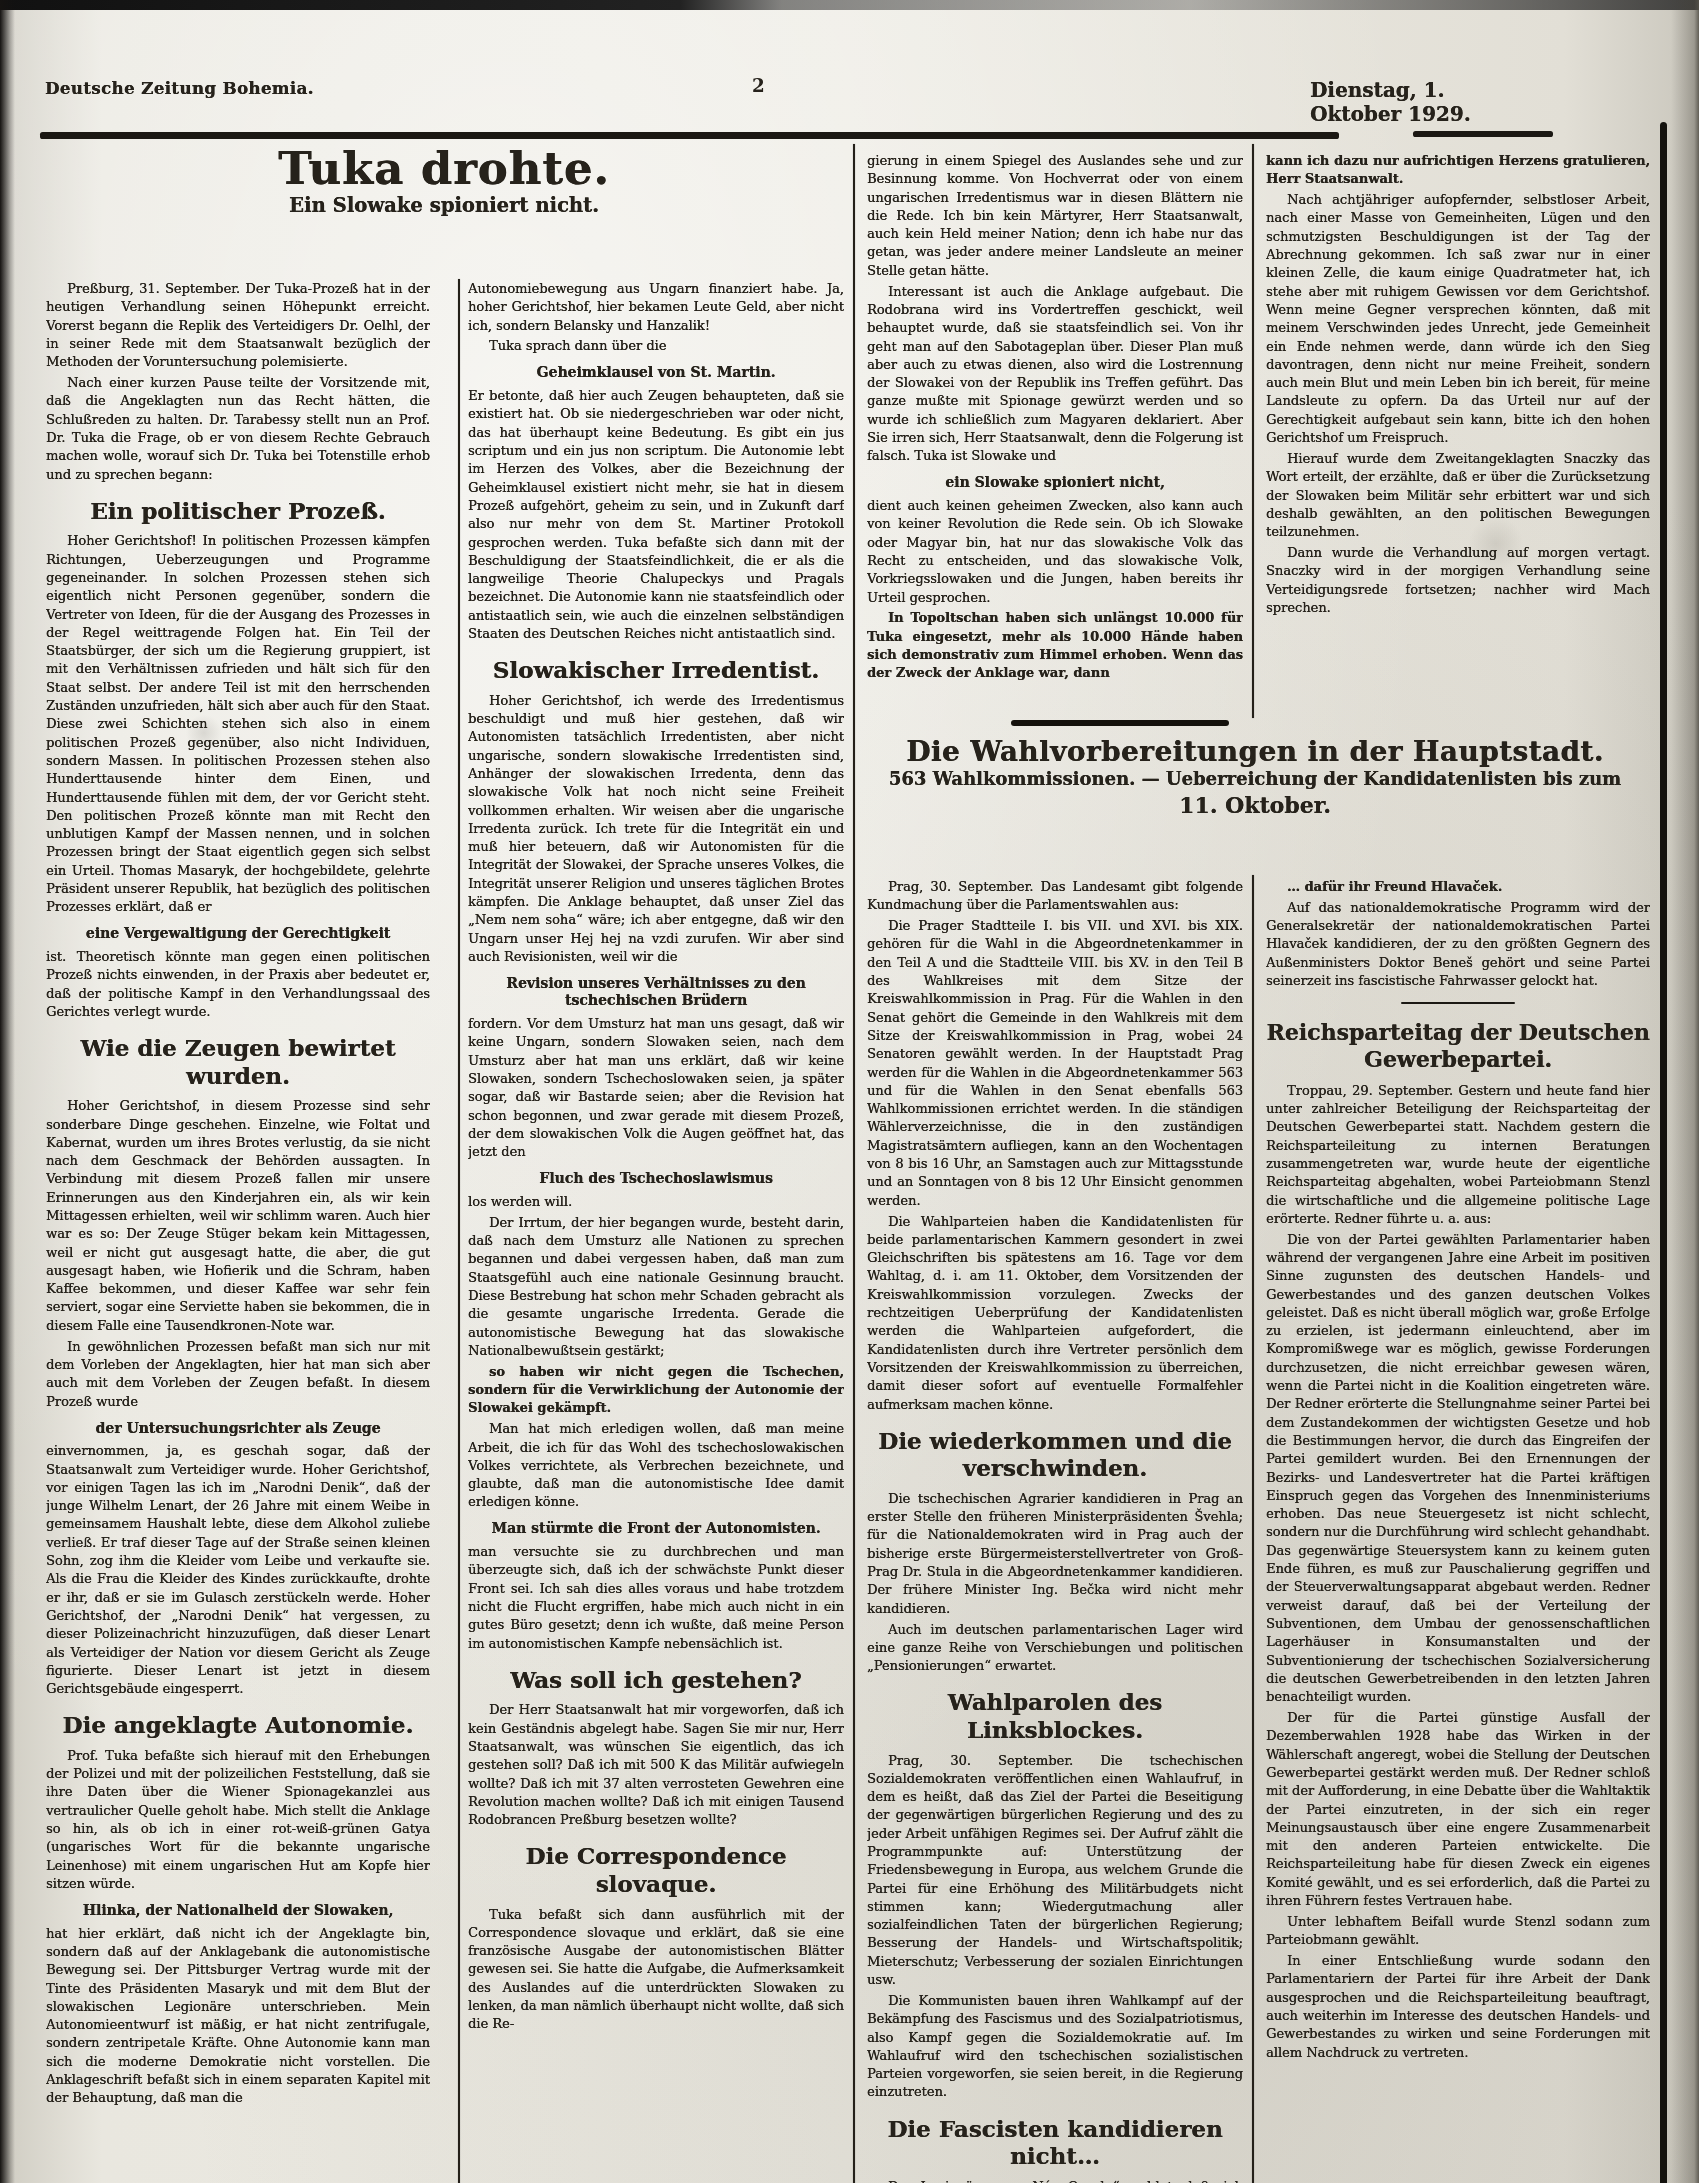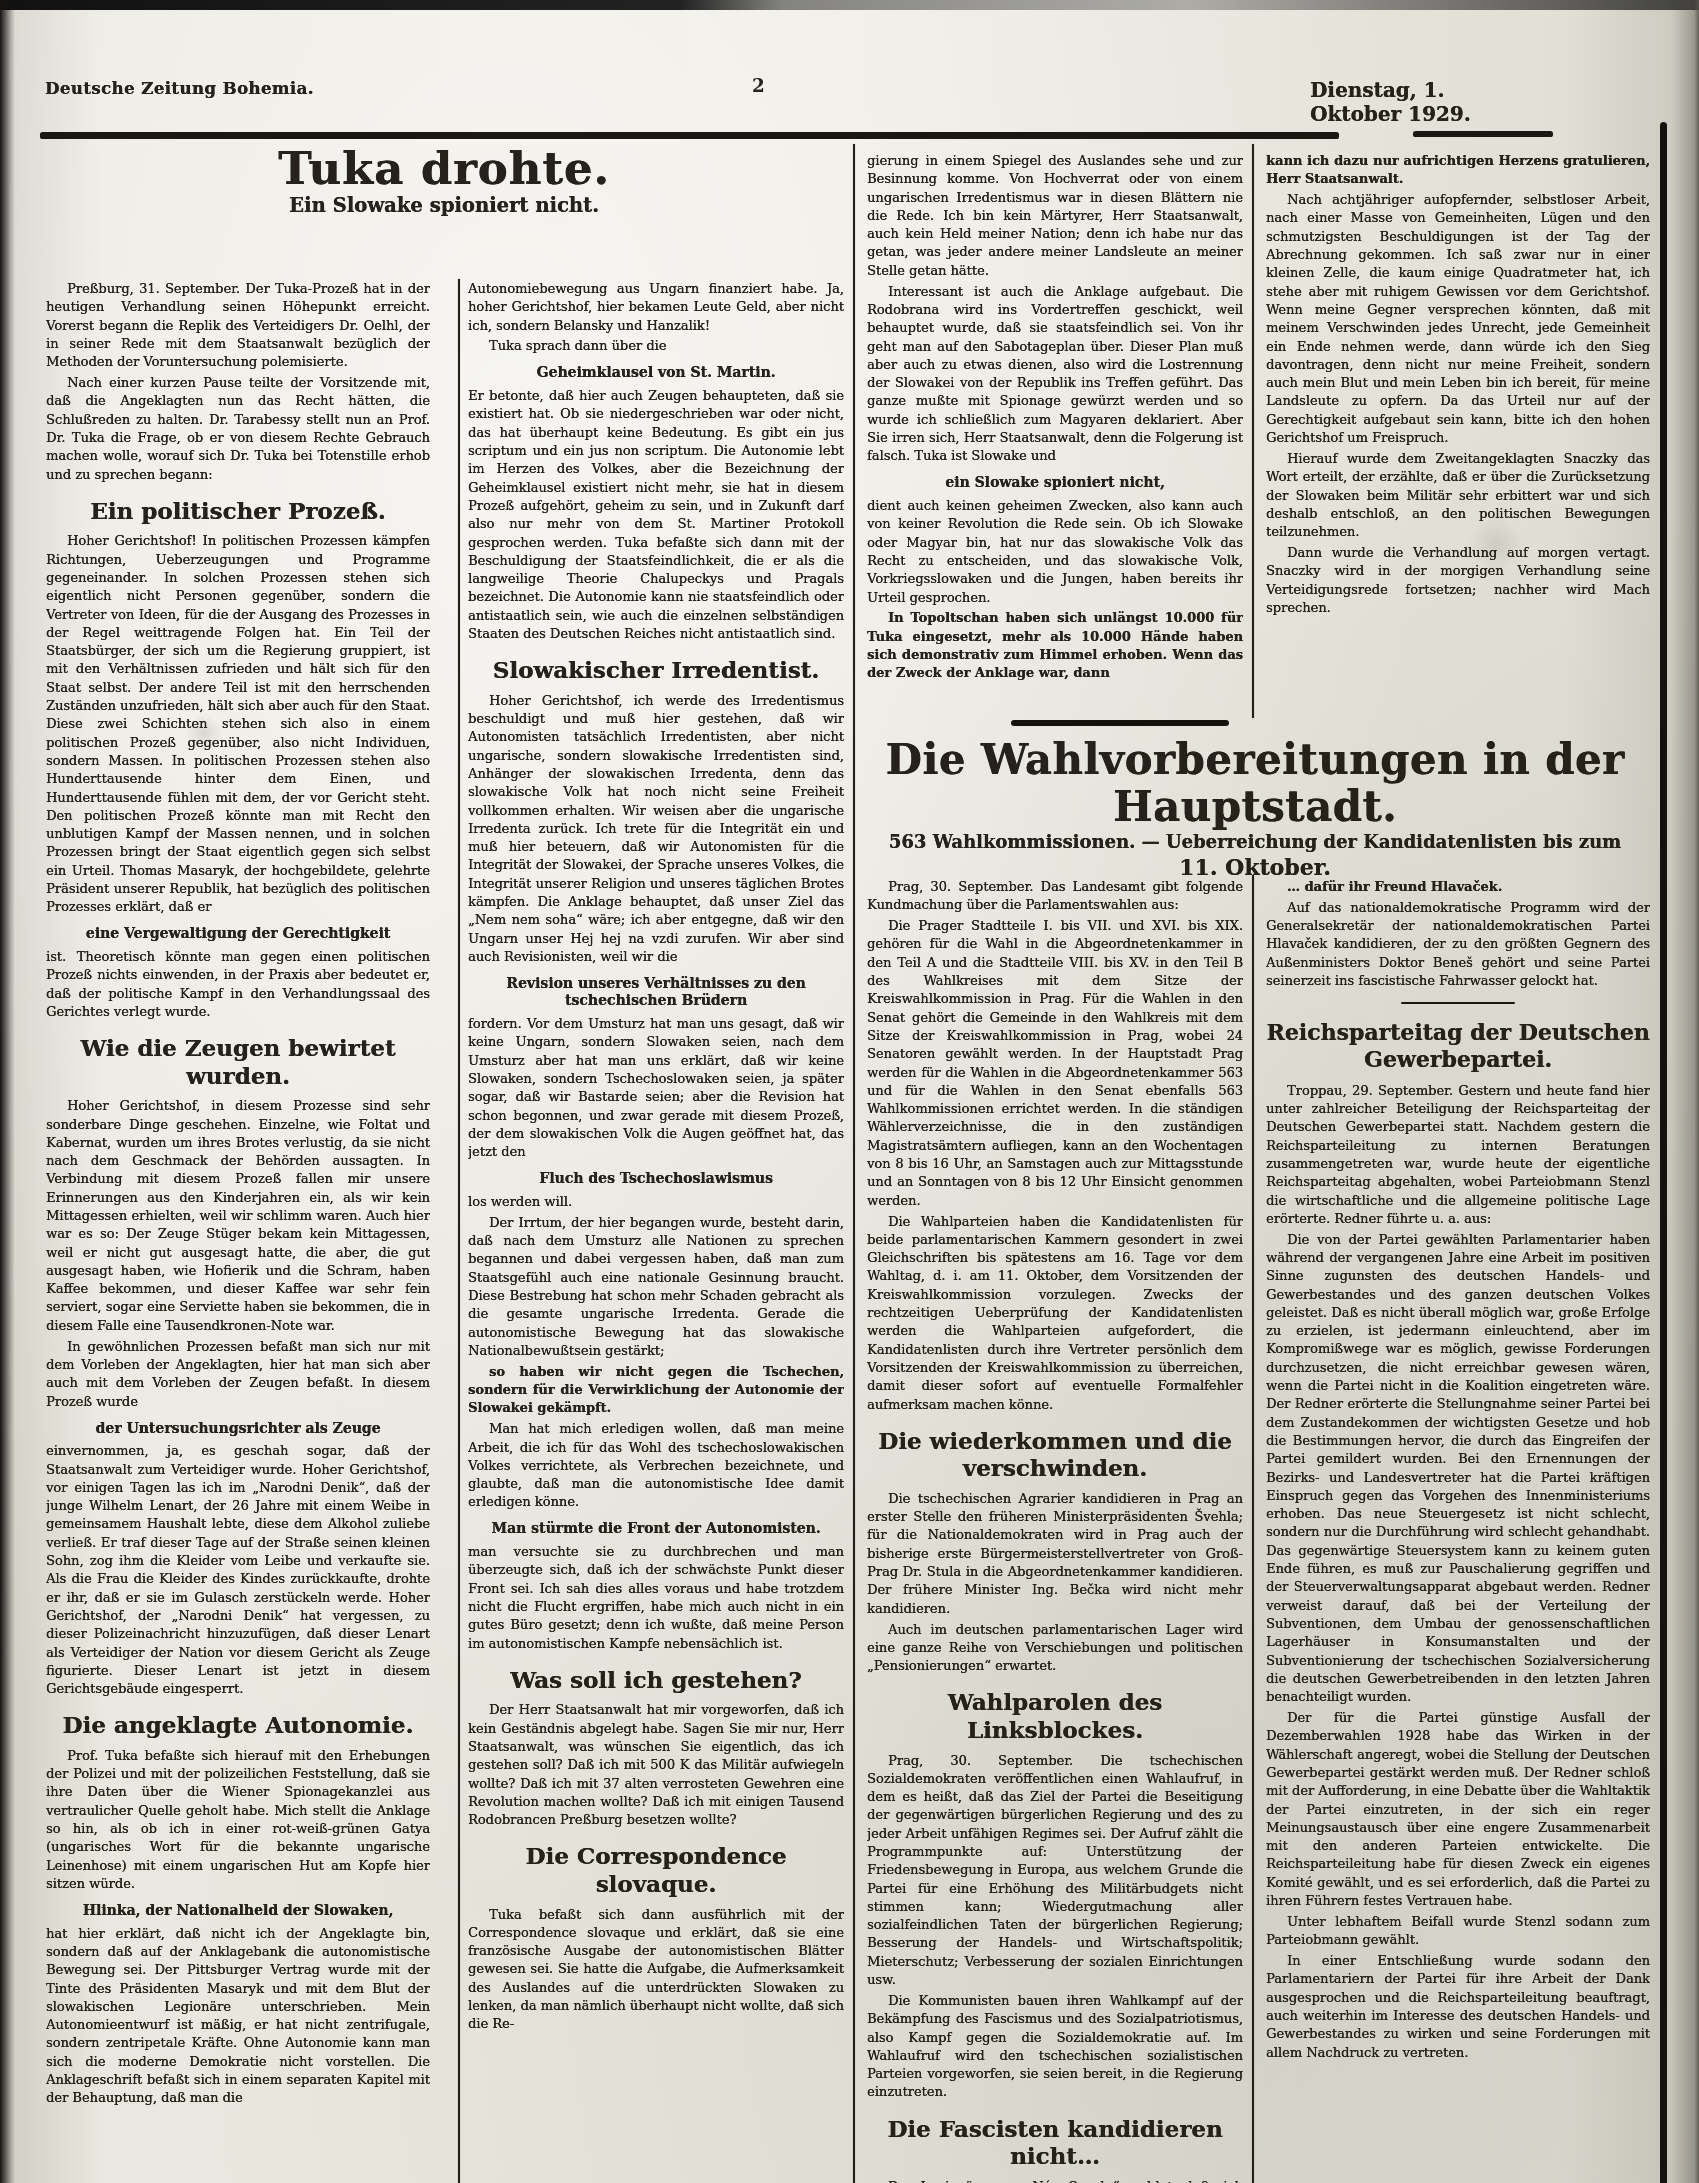--- a/index.html
+++ b/index.html
@@ -33,21 +33,21 @@
   .dateline{position:absolute;left:1310px;top:78px;width:205px;text-align:left;font-size:20px;font-weight:bold;text-shadow:0.2px 0 0 currentColor;}
 
   
   .tuka-head{position:absolute;left:41px;top:144px;width:806px;text-align:center;}
   .tuka-head .hl{font-size:45px;font-weight:bold;letter-spacing:0.9px;line-height:1.1;text-shadow:0.4px 0 0 currentColor;}
   .tuka-head .sh1{margin-top:11.4px;font-size:19.6px;font-weight:bold;line-height:1.25;text-shadow:0.3px 0 0 currentColor;}
   .tuka-head .sh2{font-size:19.6px;font-weight:bold;line-height:1.25;text-shadow:0.3px 0 0 currentColor;}
 
   .sep-bar{position:absolute;left:1011px;top:720px;width:218px;height:6.1px;background:#14110c;border-radius:3.1px;}
   .wahl-head{position:absolute;left:860px;top:736px;width:790px;text-align:center;}
-  .wahl-head .hl{font-size:42px;font-weight:bold;letter-spacing:0.4px;line-height:1.12;text-shadow:0.4px 0 0 currentColor;}
+  .wahl-head .hl{font-size:28px;font-weight:bold;letter-spacing:0.4px;line-height:1.12;text-shadow:0.4px 0 0 currentColor;}
   .wahl-head .sh1{margin-top:0;font-size:18px;font-weight:bold;line-height:1.3;text-shadow:0.2px 0 0 currentColor;}
   .wahl-head .sh2{font-size:22px;font-weight:bold;line-height:1.3;text-shadow:0.2px 0 0 currentColor;}
 
   
   .col{position:absolute;overflow:hidden;font-size:13px;line-height:18.3px;text-align:justify;text-shadow:0.2px 0 0 currentColor;}
   .col1{left:46px; top:280px; width:384px; height:2035px;}
   .col2{left:468px;top:280px; width:376px; height:2035px;}
   .col3a{left:867px;top:152px; width:376px; height:560px;}
   .col4a{left:1266px;top:152px; width:384px; height:560px;}
   .col3b{left:867px;top:878px;width:376px; height:1441px;}
@@ -130,21 +130,21 @@
   <div class="col col3a">
       <div class="b-p0">gierung in einem Spiegel des Auslandes sehe und zur Besinnung komme. Von Hochverrat oder von einem ungarischen Irredentismus war in diesen Blättern nie die Rede. Ich bin kein Märtyrer, Herr Staatsanwalt, auch kein Held meiner Nation; denn ich habe nur das getan, was jeder andere meiner Landsleute an meiner Stelle getan hätte.</div>
       <div class="b-p">Interessant ist auch die Anklage aufgebaut. Die Rodobrana wird ins Vordertreffen geschickt, weil behauptet wurde, daß sie staatsfeindlich sei. Von ihr geht man auf den Sabotageplan über. Dieser Plan muß aber auch zu etwas dienen, also wird die Lostrennung der Slowakei von der Republik ins Treffen geführt. Das ganze mußte mit Spionage gewürzt werden und so wurde ich schließlich zum Magyaren deklariert. Aber Sie irren sich, Herr Staatsanwalt, denn die Folgerung ist falsch. Tuka ist Slowake und</div>
       <div class="b-sh">ein Slowake spioniert nicht,</div>
       <div class="b-p0">dient auch keinen geheimen Zwecken, also kann auch von keiner Revolution die Rede sein. Ob ich Slowake oder Magyar bin, hat nur das slowakische Volk das Recht zu entscheiden, und das slowakische Volk, Vorkriegsslowaken und die Jungen, haben bereits ihr Urteil gesprochen.</div>
       <div class="b-pb">In Topoltschan haben sich unlängst 10.000 für Tuka eingesetzt, mehr als 10.000 Hände haben sich demonstrativ zum Himmel erhoben. Wenn das der Zweck der Anklage war, dann</div>
     </div>
   <div class="col col4a">
       <div class="b-pb0">kann ich dazu nur aufrichtigen Herzens gratulieren, Herr Staatsanwalt.</div>
       <div class="b-p">Nach achtjähriger aufopfernder, selbstloser Arbeit, nach einer Masse von Gemeinheiten, Lügen und den schmutzigsten Beschuldigungen ist der Tag der Abrechnung gekommen. Ich saß zwar nur in einer kleinen Zelle, die kaum einige Quadratmeter hat, ich stehe aber mit ruhigem Gewissen vor dem Gerichtshof. Wenn meine Gegner versprechen könnten, daß mit meinem Verschwinden jedes Unrecht, jede Gemeinheit ein Ende nehmen werde, dann würde ich den Sieg davontragen, denn nicht nur meine Freiheit, sondern auch mein Blut und mein Leben bin ich bereit, für meine Landsleute zu opfern. Da das Urteil nur auf der Gerechtigkeit aufgebaut sein kann, bitte ich den hohen Gerichtshof um Freispruch.</div>
-      <div class="b-p">Hierauf wurde dem Zweitangeklagten Snaczky das Wort erteilt, der erzählte, daß er über die Zurücksetzung der Slowaken beim Militär sehr erbittert war und sich deshalb entschloß, an den politischen Bewegungen teilzunehmen.</div>
+      <div class="b-p">Hierauf wurde dem Zweitangeklagten Snaczky das Wort erteilt, der erzählte, daß er über die Zurücksetzung der Slowaken beim Militär sehr erbittert war und sich deshalb gewählten, an den politischen Bewegungen teilzunehmen.</div>
       <div class="b-p">Dann wurde die Verhandlung auf morgen vertagt. Snaczky wird in der morgigen Verhandlung seine Verteidigungsrede fortsetzen; nachher wird Mach sprechen.</div>
     </div>
 
   <div class="sep-bar"></div>
   <div class="wahl-head">
     <div class="hl">Die Wahlvorbereitungen in der Hauptstadt.</div>
     <div class="sh1">563 Wahlkommissionen. — Ueberreichung der Kandidatenlisten bis zum</div>
     <div class="sh2">11. Oktober.</div>
   </div>
 

